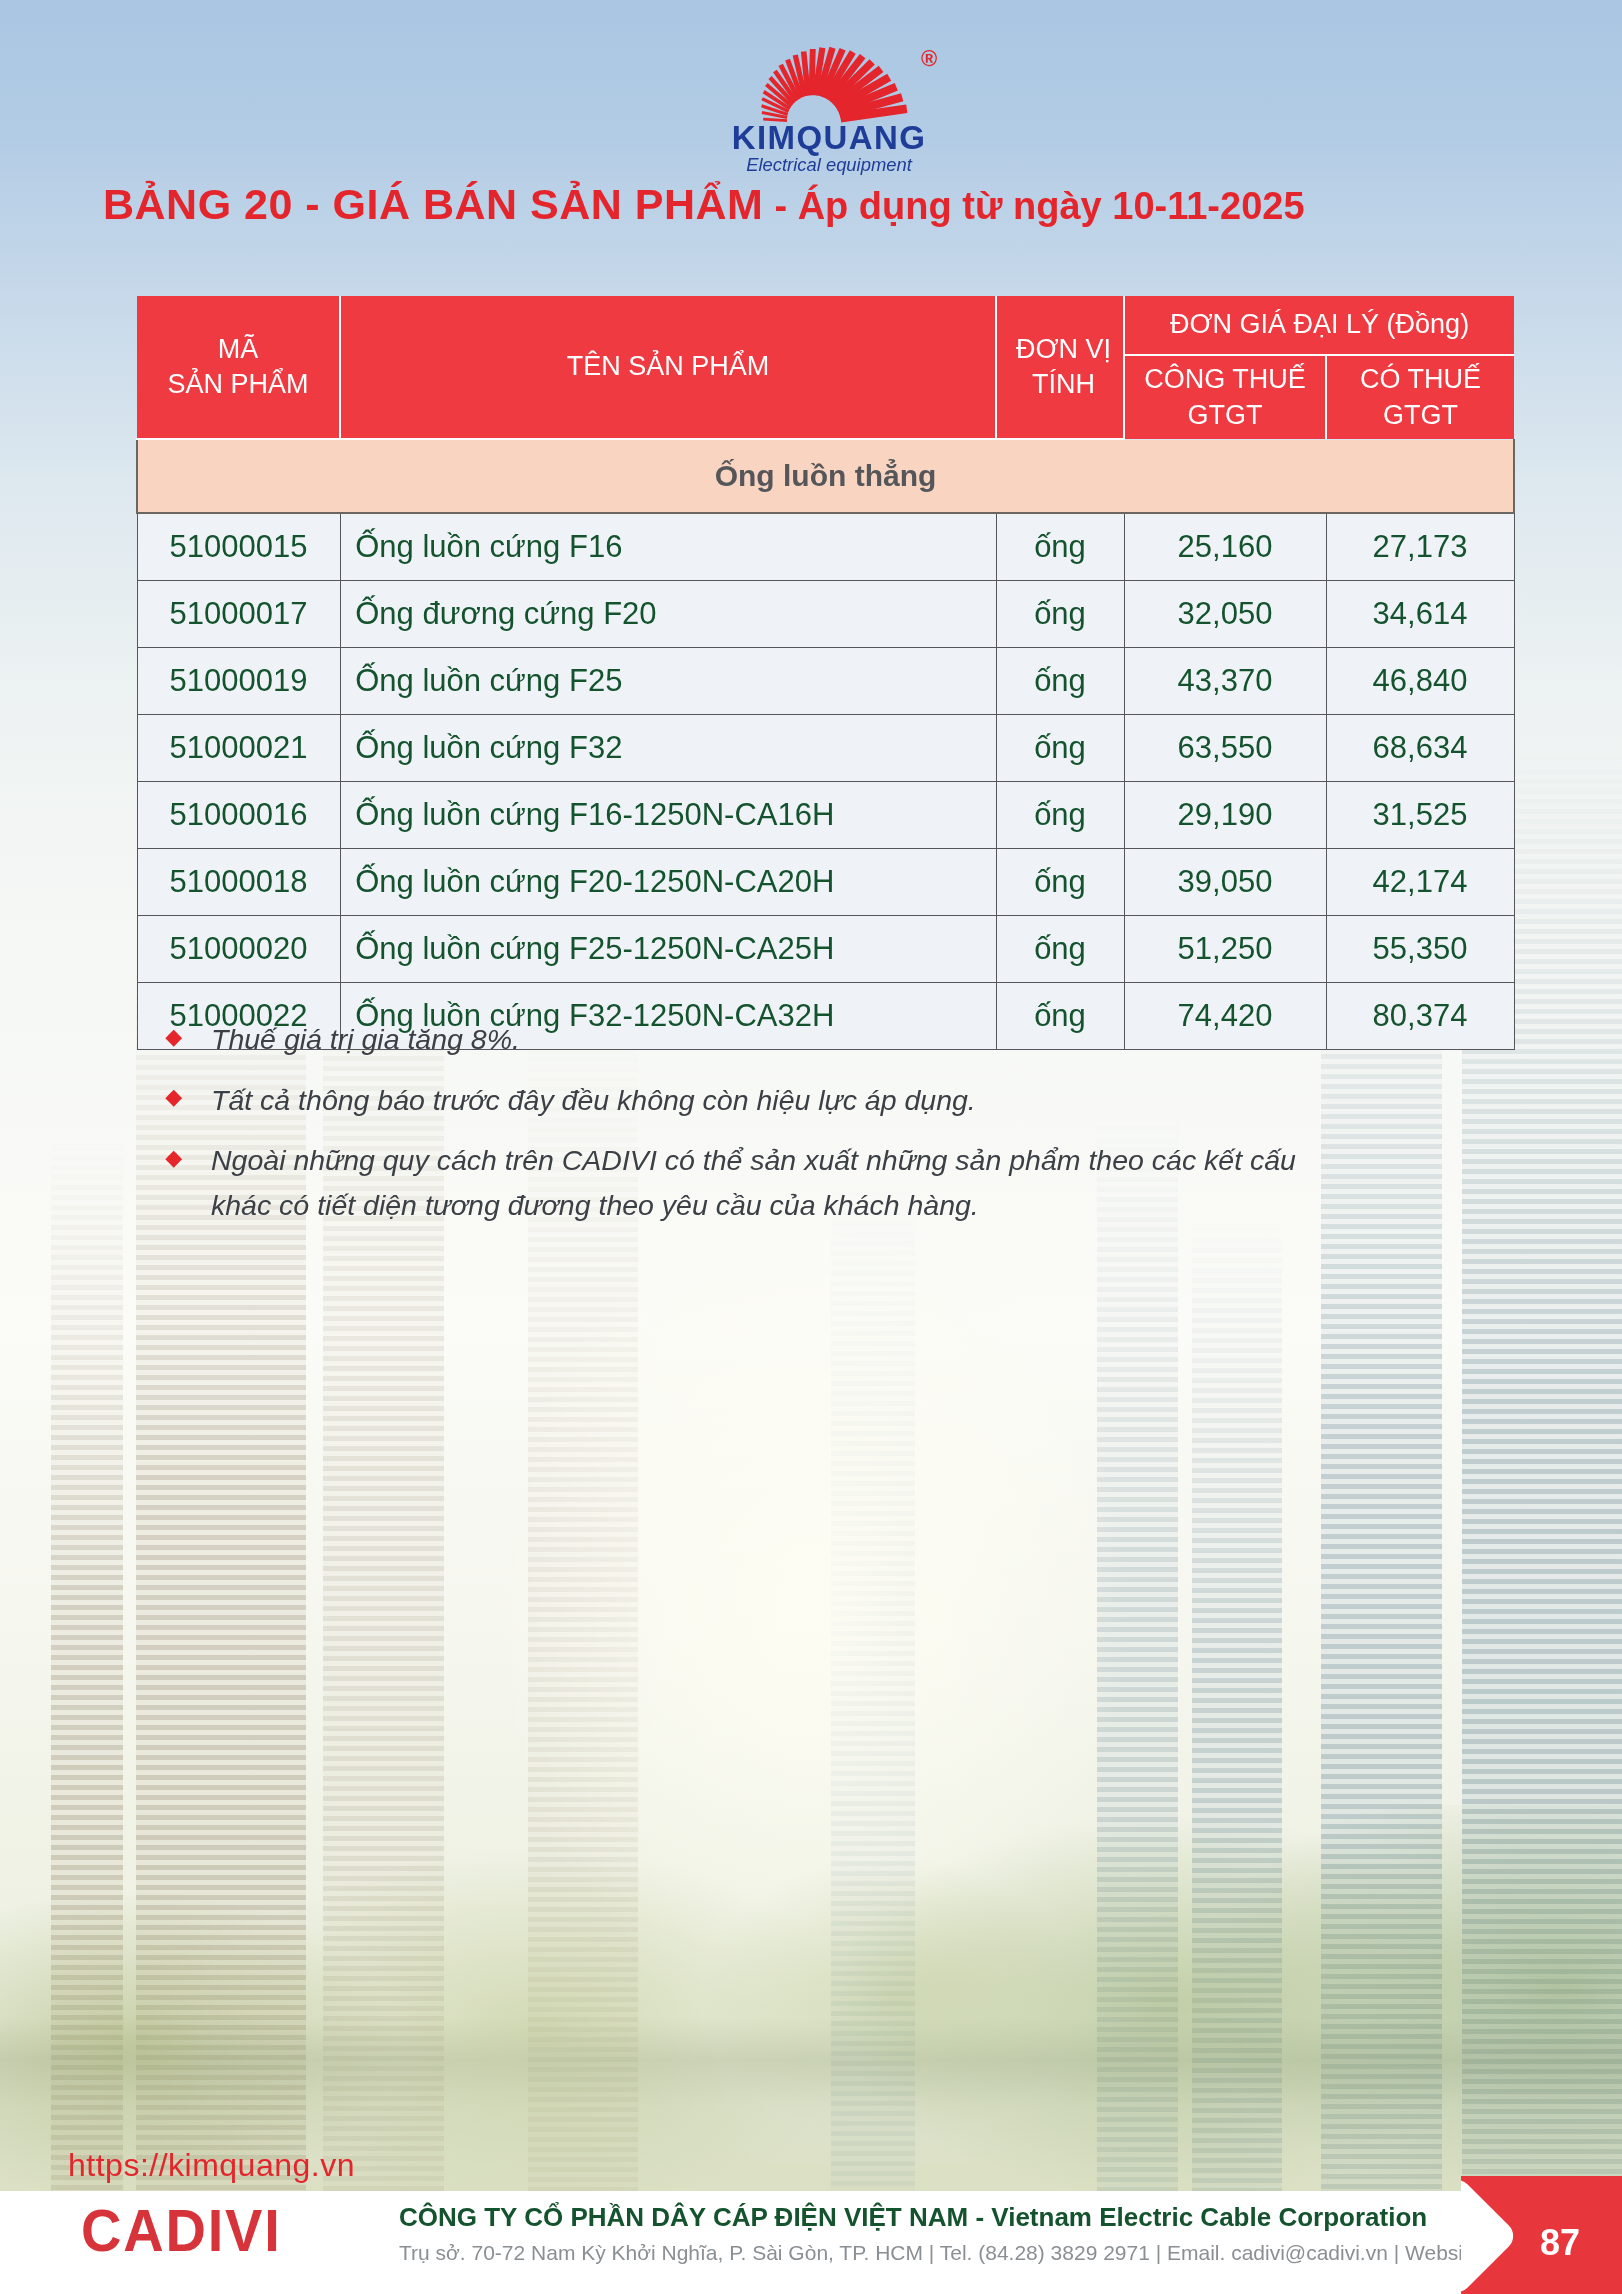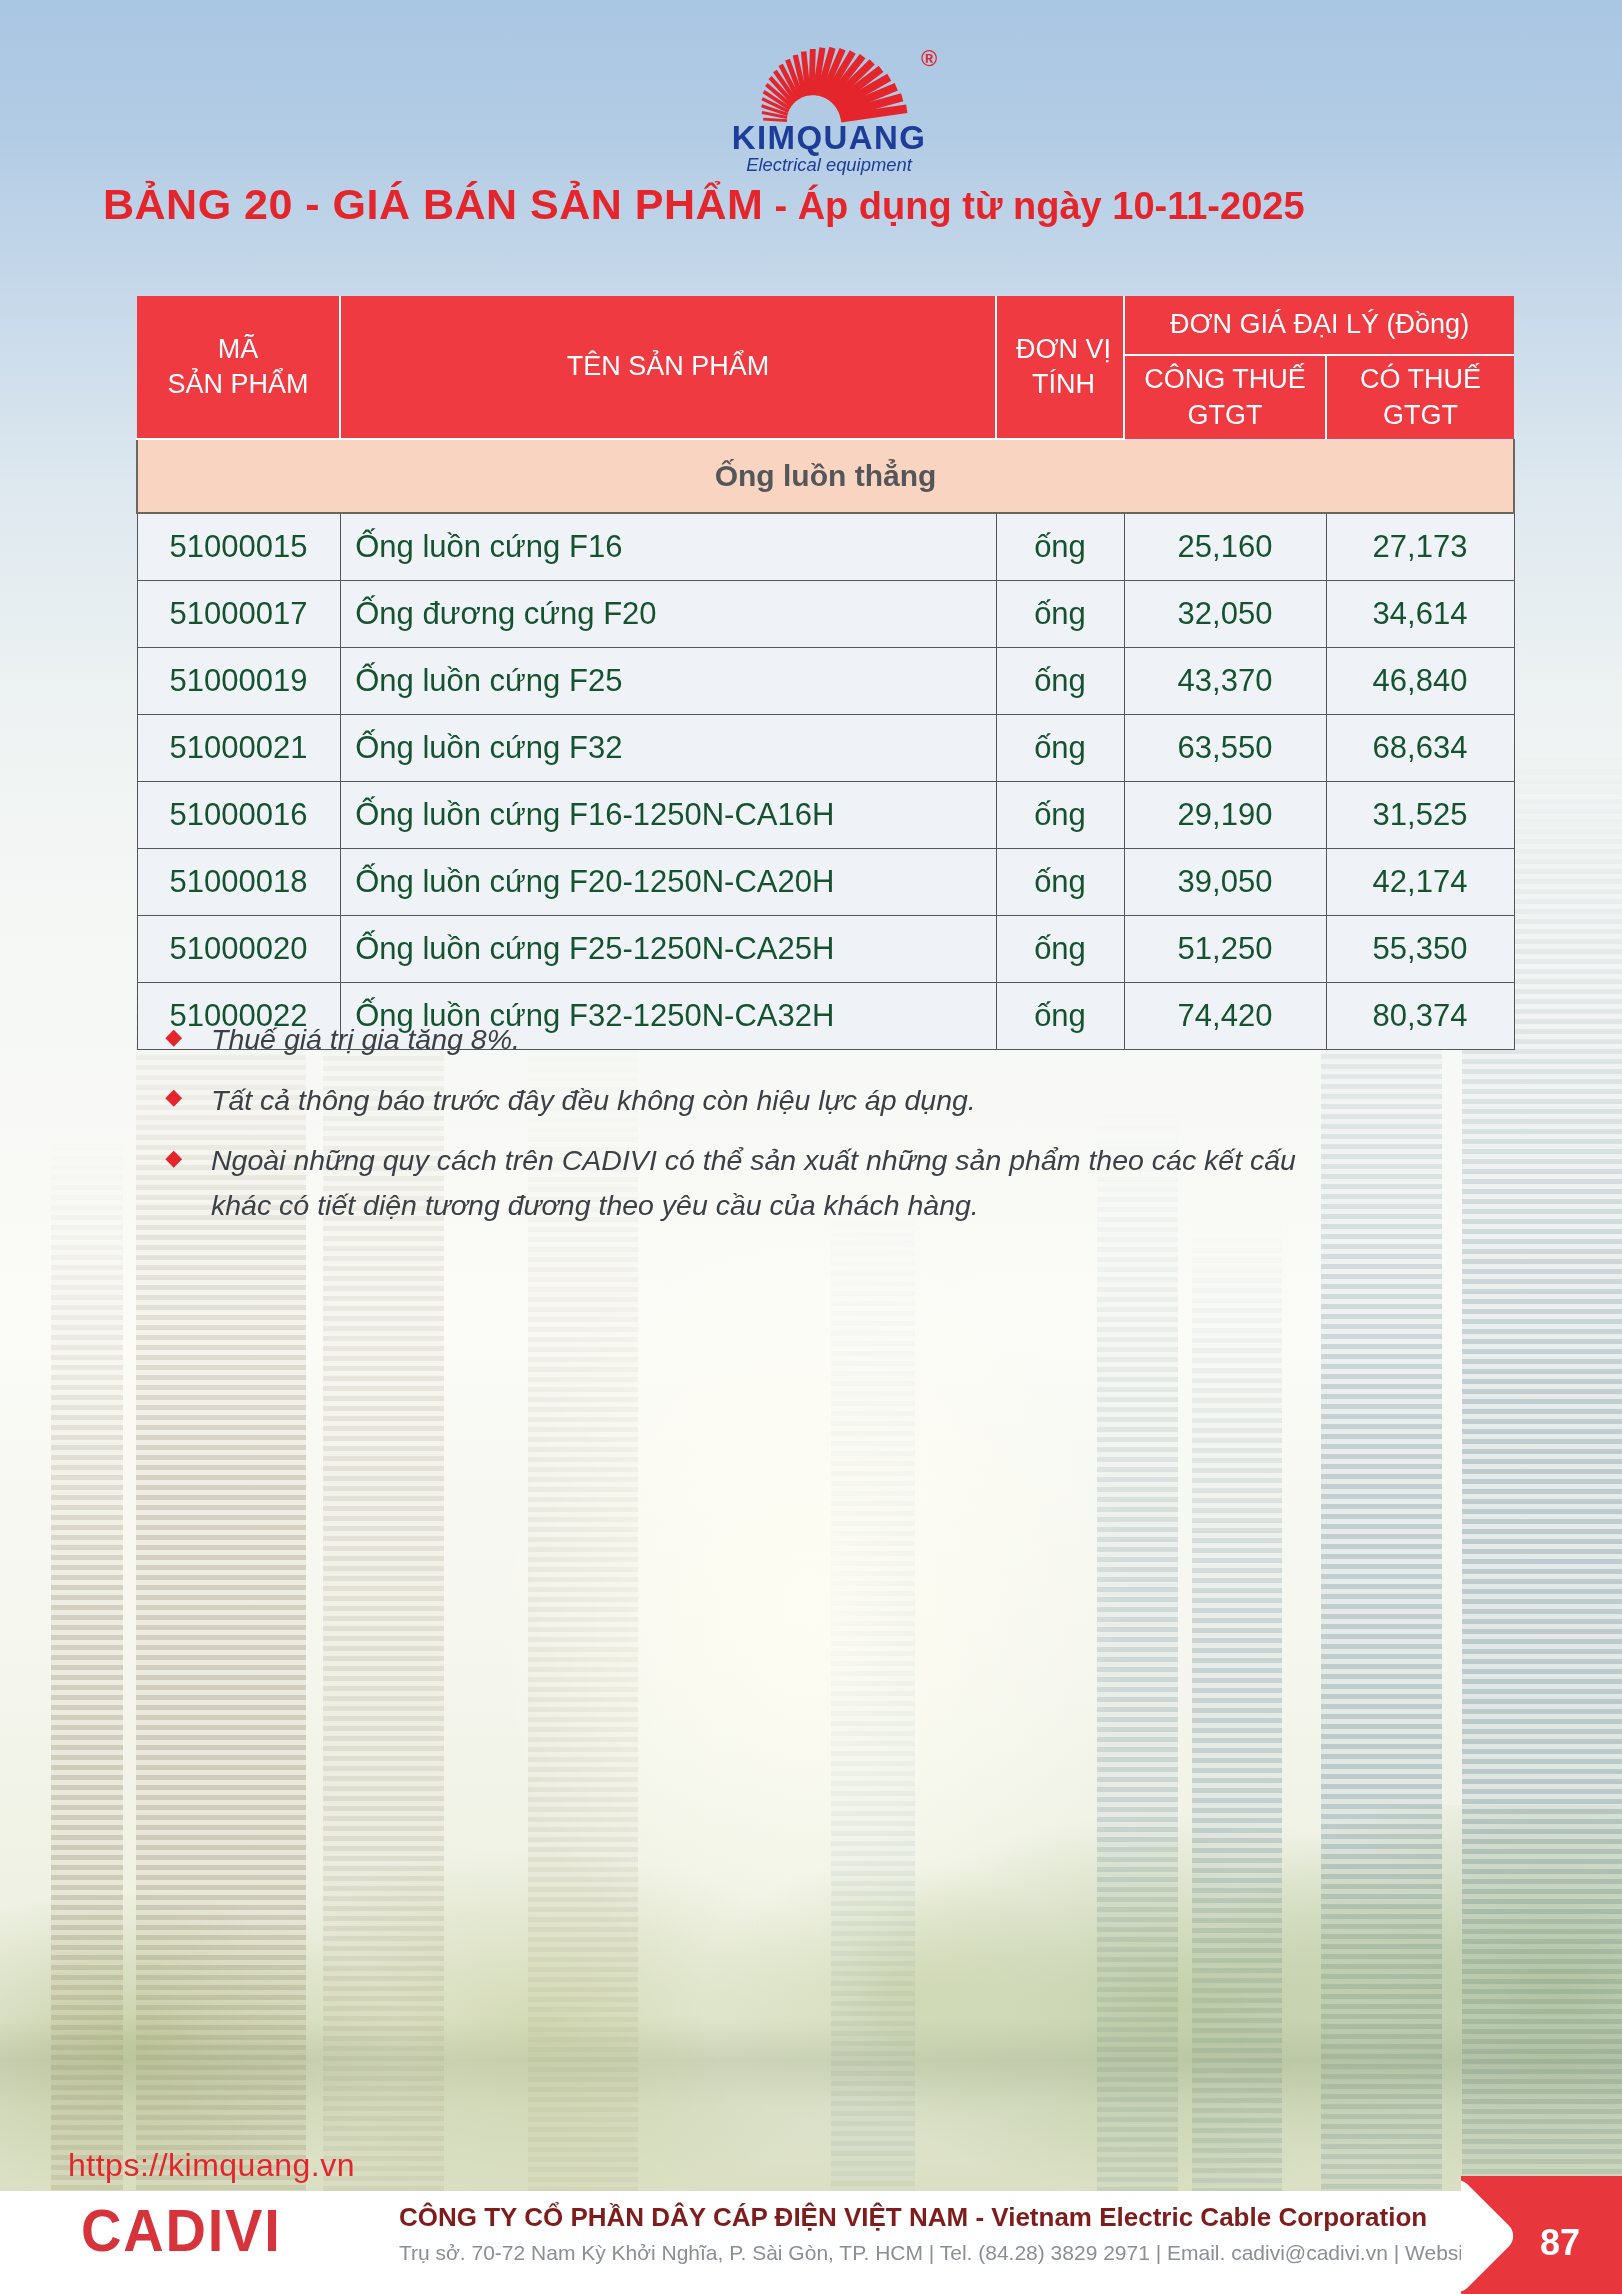--- a/index.html
+++ b/index.html
@@ -237,20 +237,20 @@
   <div class="note">
     <span class="dia" style="color:#e4252c;">◆</span>
     <span>Ngoài những quy cách trên CADIVI có thể sản xuất những sản phẩm theo các kết cấu khác có tiết diện tương đương theo yêu cầu của khách hàng.</span>
   </div>
 </div>
 
 <div class="footer-strip"></div>
 <div class="site-url" style="color:#e4252c;">https://kimquang.vn</div>
 <div class="cadivi" style="color:#d6343a;">CADIVI</div>
 <div class="company-block">
-  <div class="company-name" style="color:#7f1d1d;">CÔNG TY CỔ PHẦN DÂY CÁP ĐIỆN VIỆT NAM - Vietnam Electric Cable Corporation</div>
+  <div class="company-name" style="color:#14532d;">CÔNG TY CỔ PHẦN DÂY CÁP ĐIỆN VIỆT NAM - Vietnam Electric Cable Corporation</div>
   <div class="company-addr">Trụ sở. 70-72 Nam Kỳ Khởi Nghĩa, P. Sài Gòn, TP. HCM | Tel. (84.28) 3829 2971 | Email. cadivi@cadivi.vn | Website. cadivi.vn</div>
 </div>
 <div class="page-badge">
   <div class="notch"></div>
   <div class="num">87</div>
 </div>
 
 
 </body></html>

